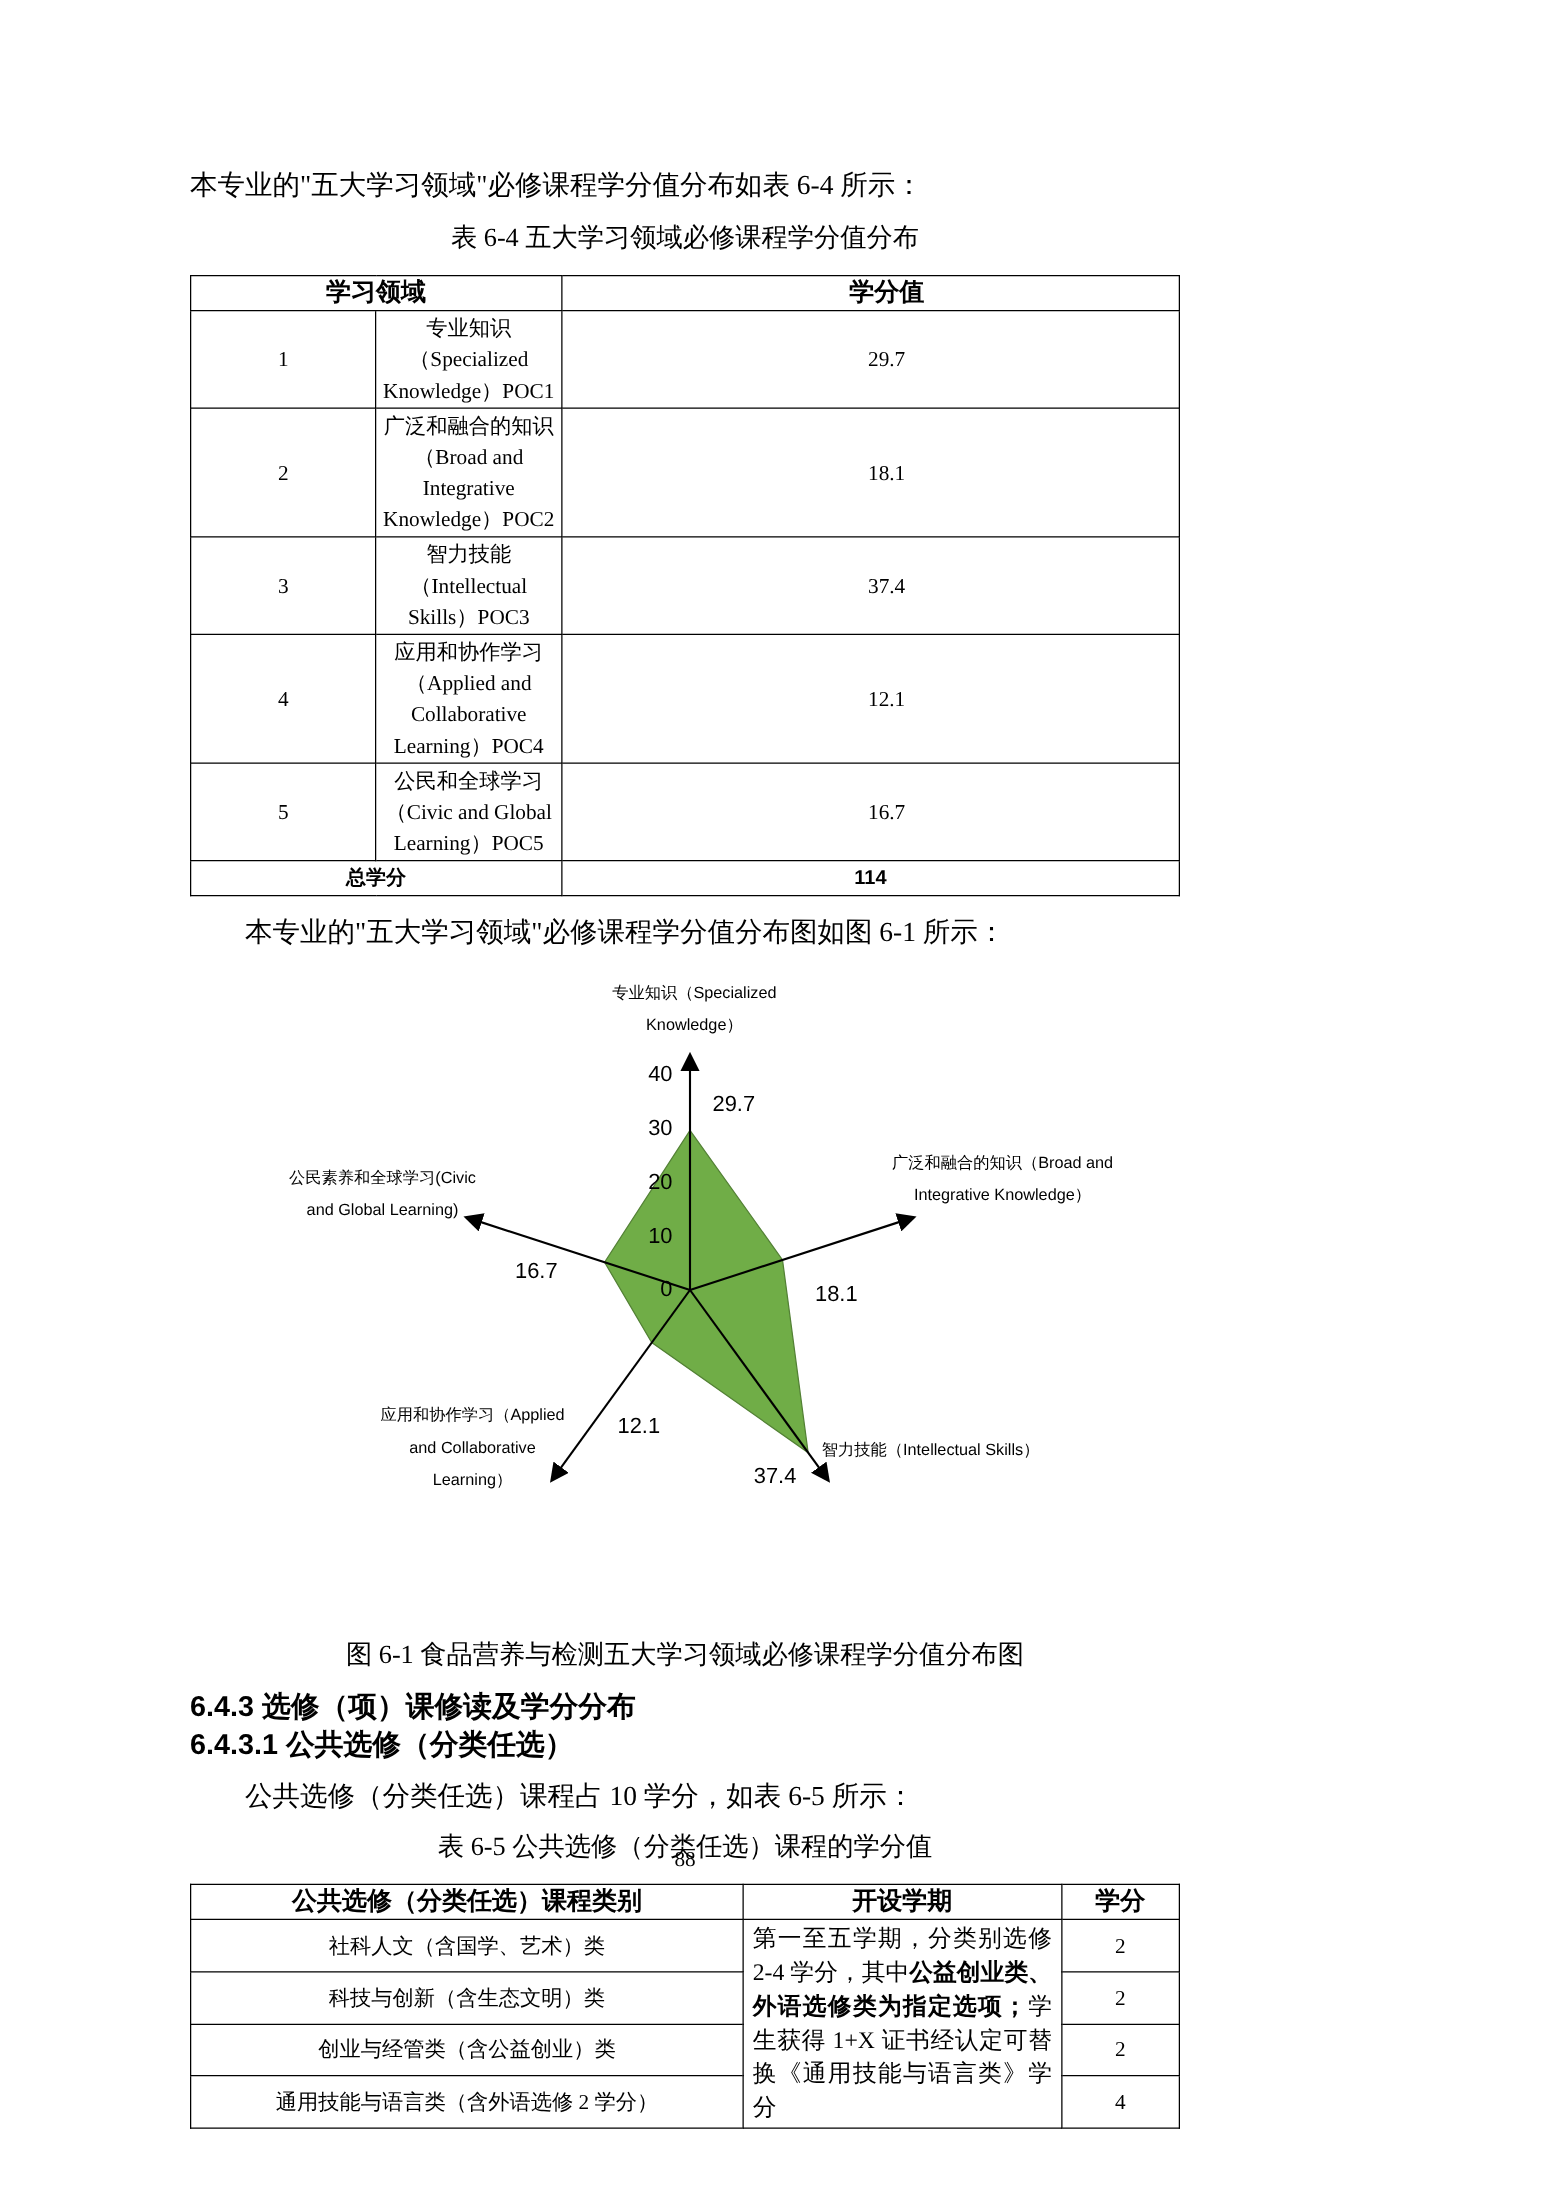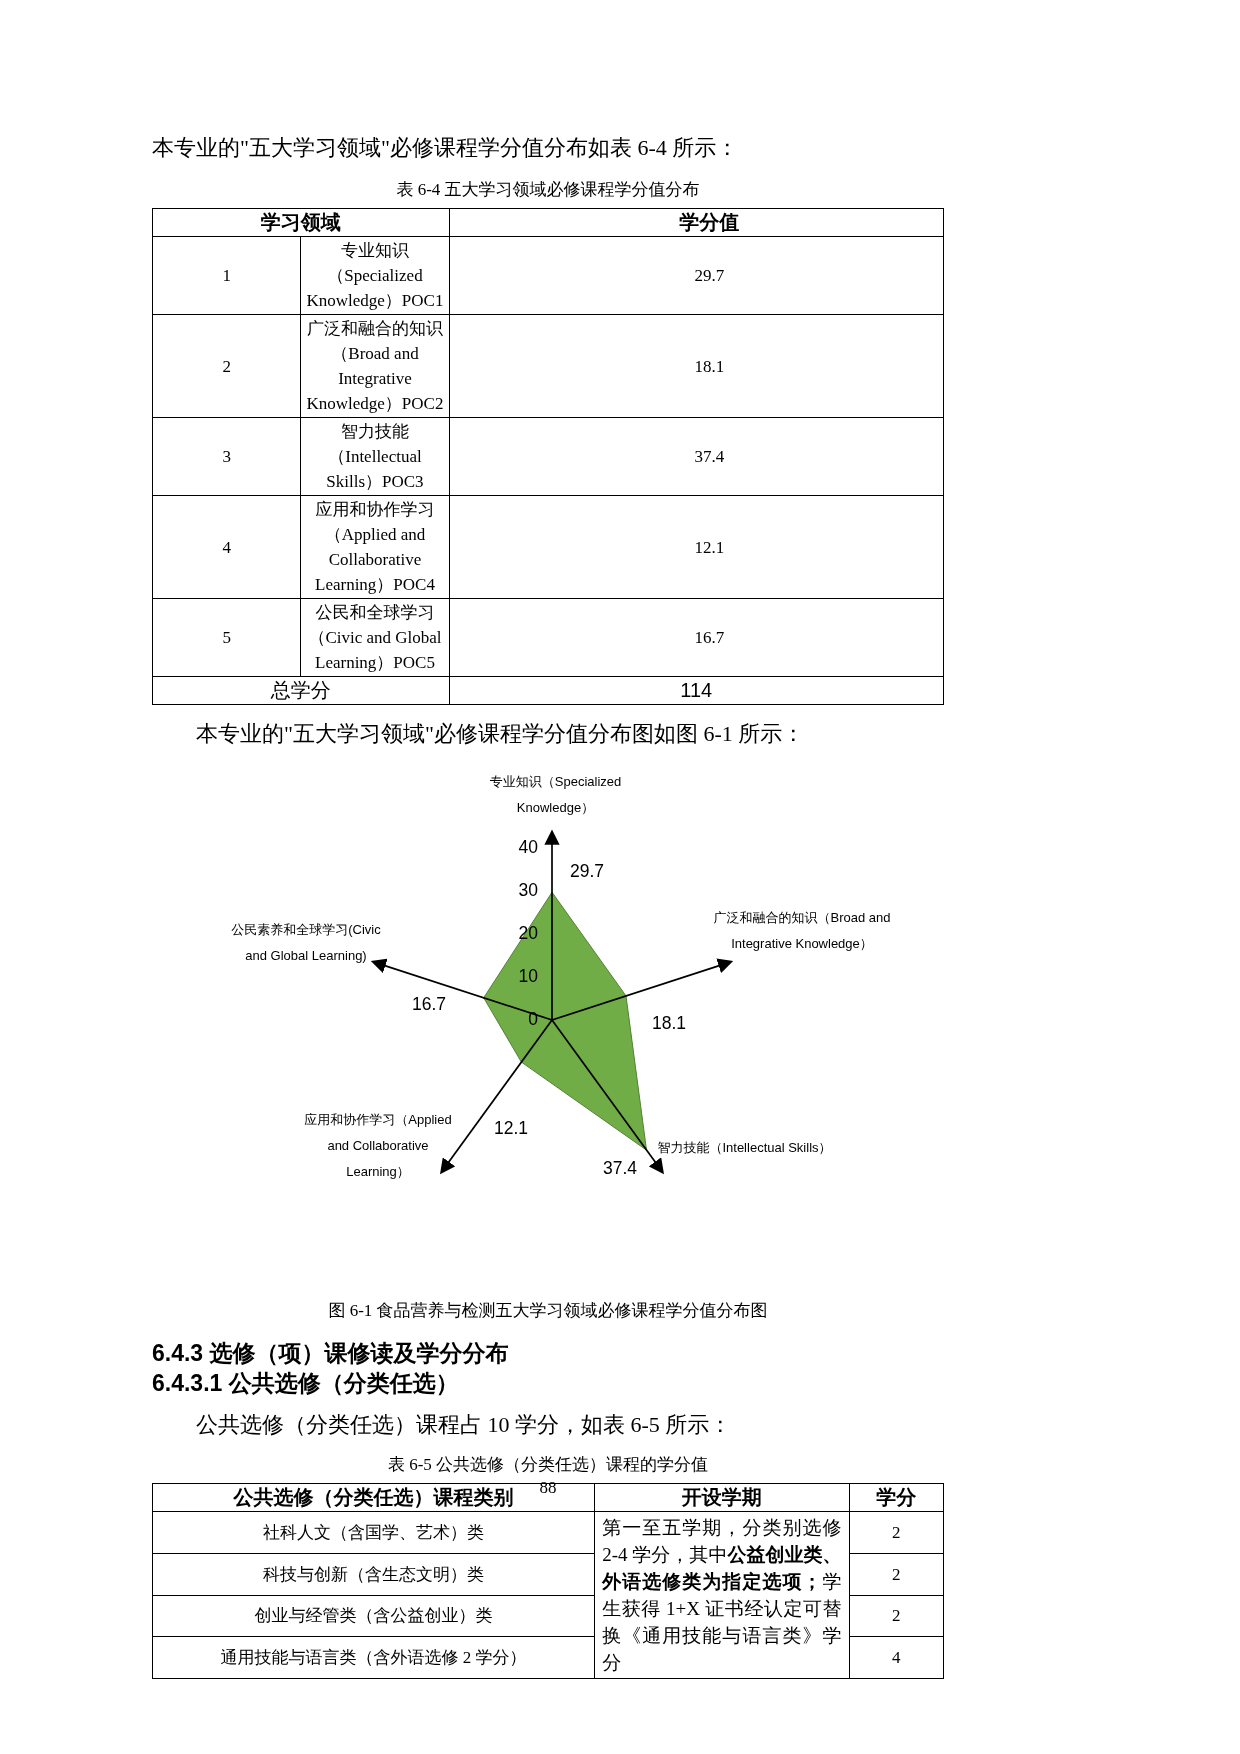--- a/index.html
+++ b/index.html
@@ -21,46 +21,46 @@
   }
   .para {
     margin-top: 133px;
     font-size: 22px;
     line-height: 30px;
   }
   .para2 { margin-top: 14px; text-indent: 44px; }
   .caption {
     margin-top: 16px;
     text-align: center;
-    font-size: 17px;
+    font-size: 21px;
     line-height: 22px;
   }
   table {
     border-collapse: collapse;
     width: 792px;
-    margin-top: 7px;
+    margin-top: 19px;
     table-layout: fixed;
   }
   td {
     border: 1.4px solid #000;
     text-align: center;
     font-size: 17px;
     line-height: 25px;
     padding: 1px 4px;
     overflow: hidden;
   }
   .th-cell {
     font-family: "Liberation Sans", "DejaVu Sans", sans-serif;
     font-weight: bold;
     font-size: 20px;
   }
   .bold-cell {
     font-family: "Liberation Sans", "DejaVu Sans", sans-serif;
-    font-weight: normal;
-    font-size: 20px;
+    font-weight: bold;
+    font-size: 16px;
   }
   #table1 .col-no { width: 60px; }
   #table1 .col-credit { width: 100px; padding-left: 30px; }
   #table2 .col-cat { width: 412px; }
   #table2 .col-sem { width: 237px; }
   #table2 .col-cr { width: 88px; }
   .note-cell {
     text-align: justify;
     text-justify: inter-ideograph;
     font-size: 19px;

